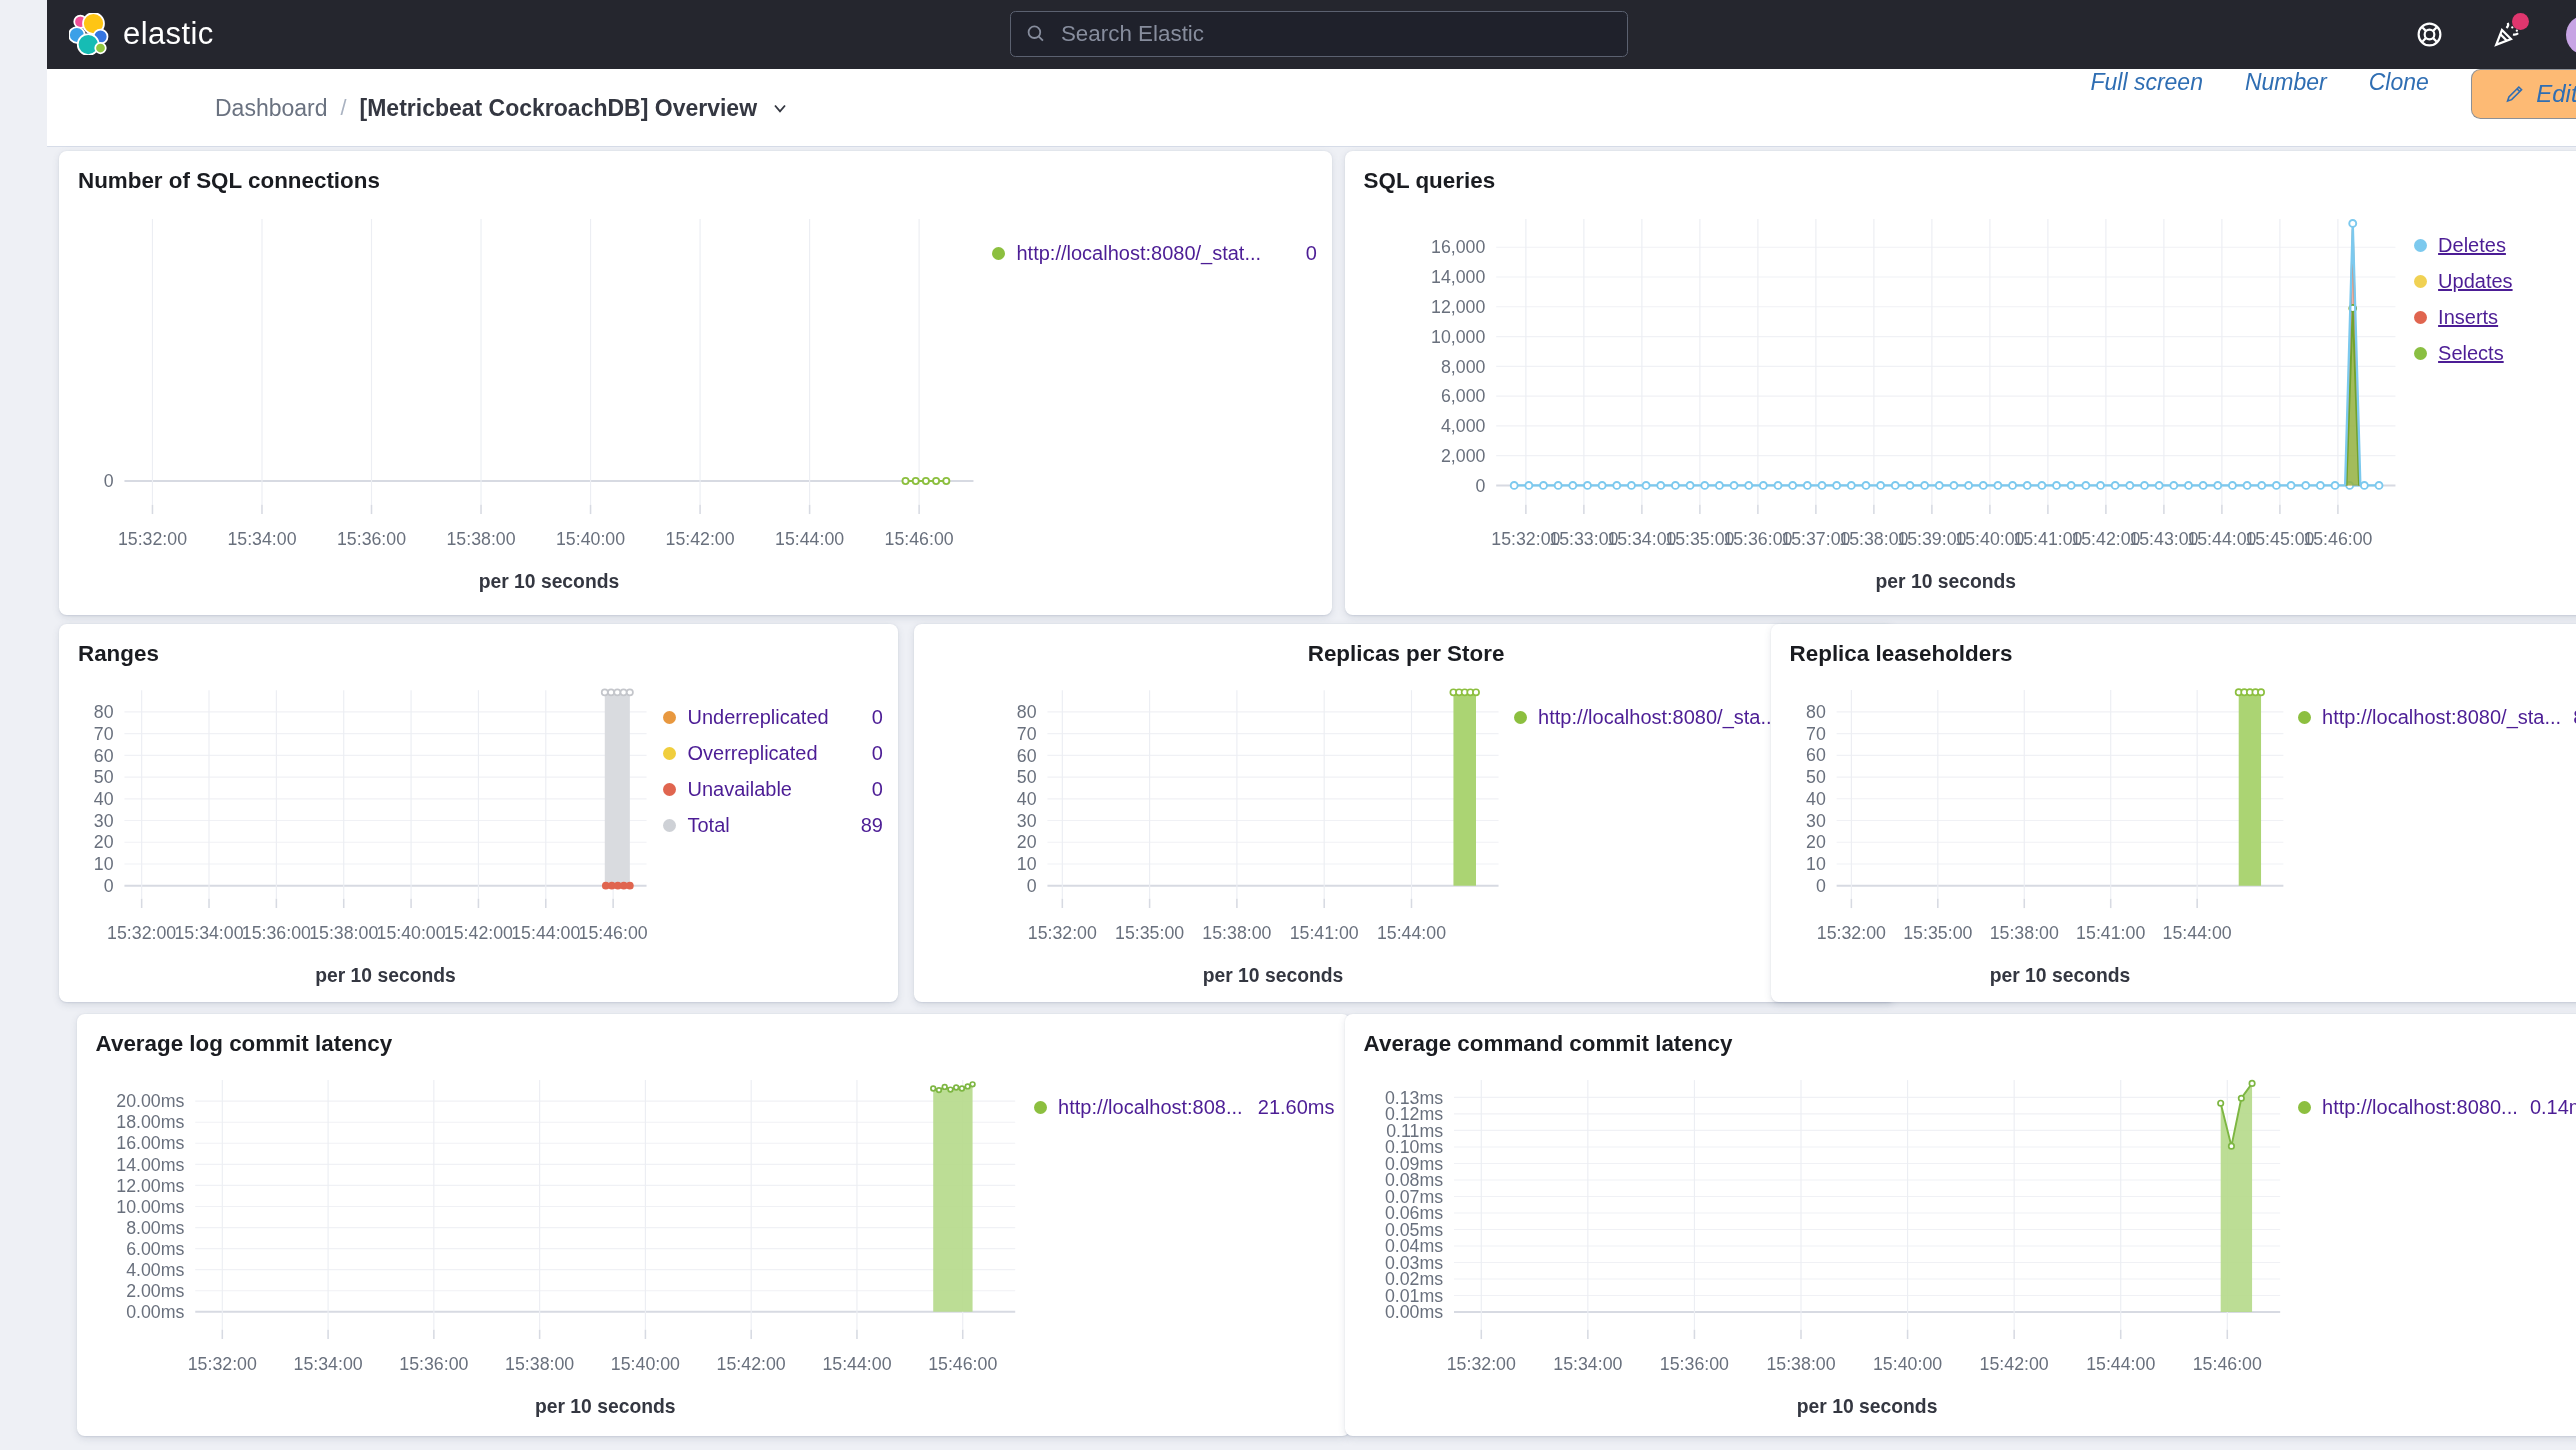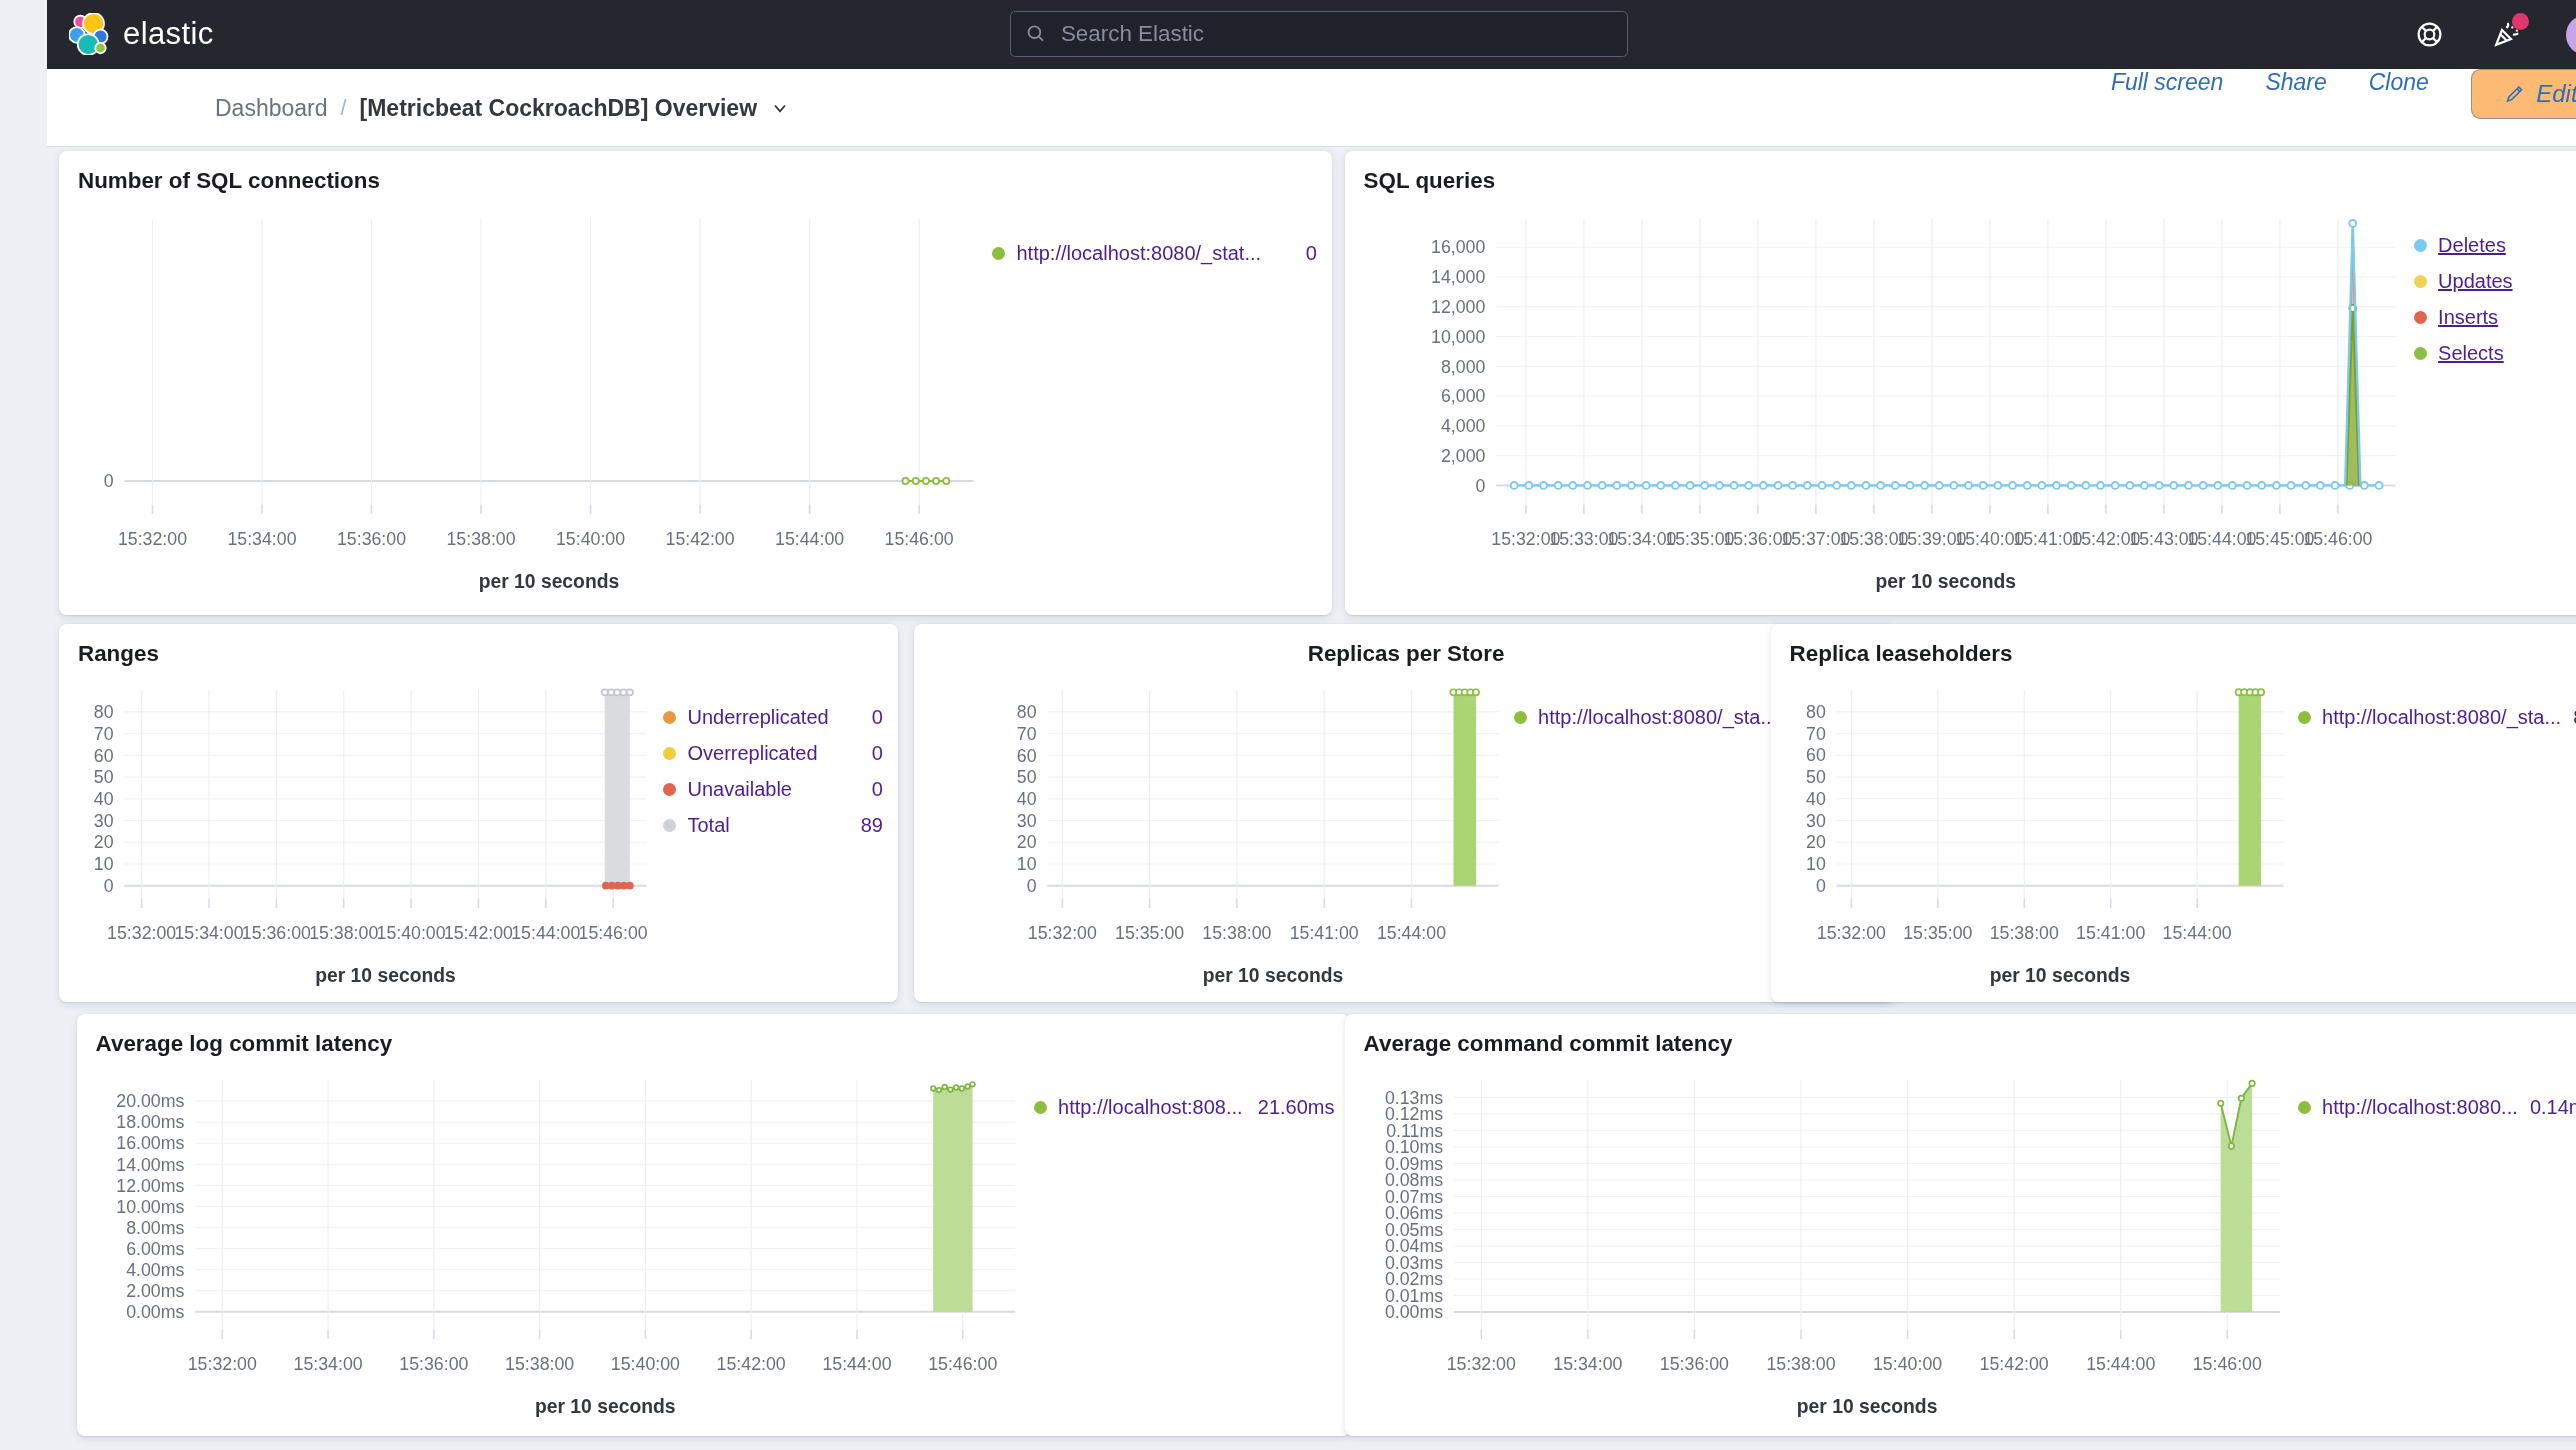--- a/index.html
+++ b/index.html
@@ -117,21 +117,21 @@
     <div class="crumbs">
       <span class="crumb-parent">Dashboard</span>
       <span class="crumb-sep">/</span>
       <span class="crumb-title">[Metricbeat CockroachDB] Overview</span>
       <svg width="20" height="20" viewBox="0 0 24 24" fill="none" stroke="#343741" stroke-width="2.2">
         <polyline points="6,9 12,16 18,9"></polyline>
       </svg>
     </div>
     <div class="nav-right">
       <span class="navlink">Full screen</span>
-      <span class="navlink">Share</span>
+      <span class="navlink">Number</span>
       <span class="navlink">Clone</span>
       <div class="edit-btn">
         <svg width="21.6" height="21.6" viewBox="0 0 24 24" fill="none" stroke="#2f6eb3" stroke-width="1.8">
           <path d="M4 20 L5.5 15.5 L16.5 4.5 L19.5 7.5 L8.5 18.5 Z"></path>
             <line x1="14.5" y1="6.5" x2="17.5" y2="9.5"></line>
         </svg>
         <span>Edit</span>
       </div>
     </div>
   </div>

